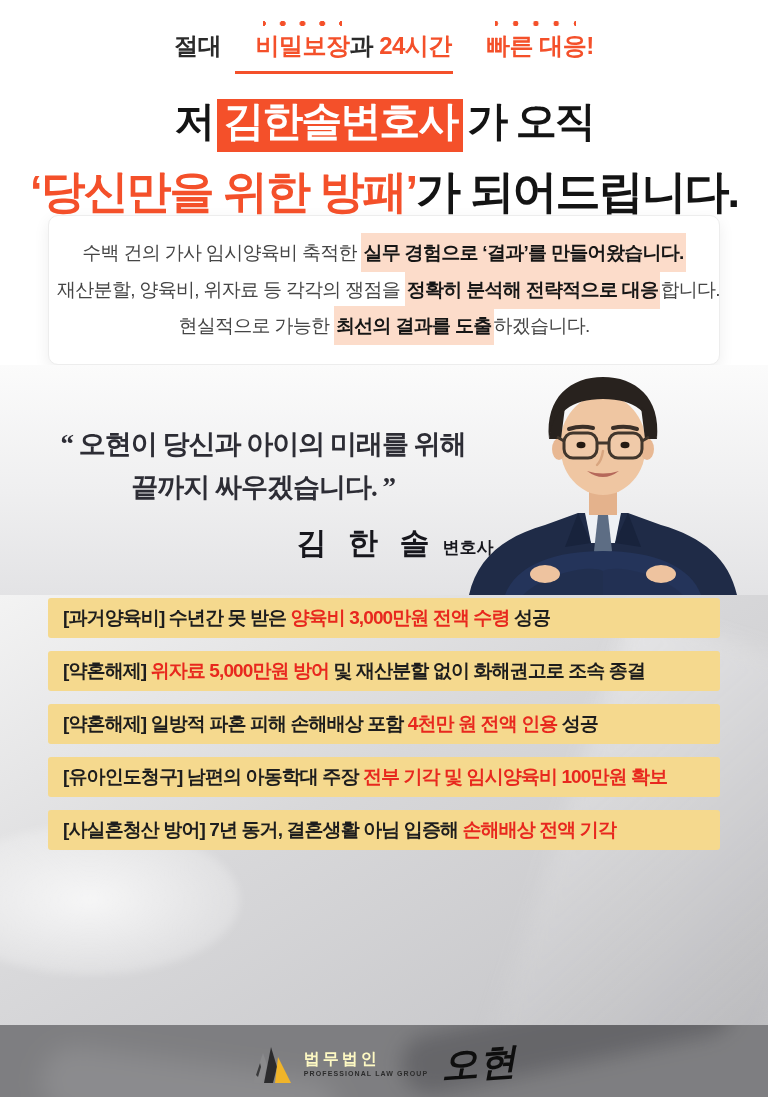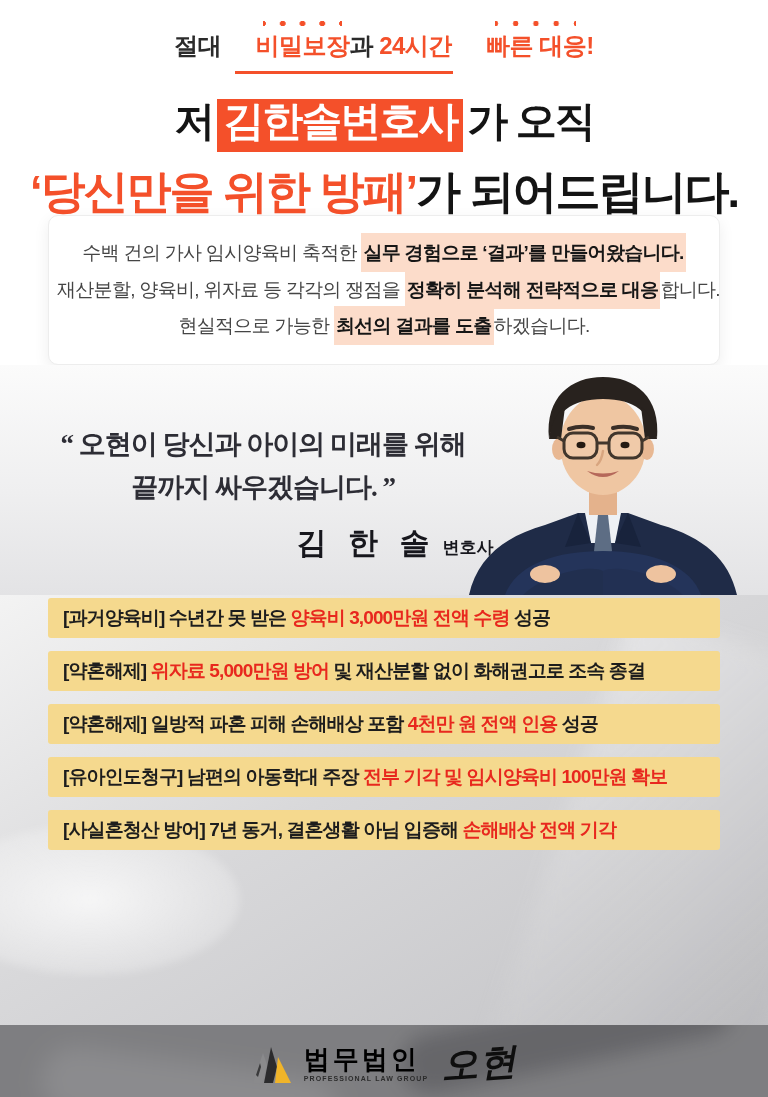--- a/index.html
+++ b/index.html
@@ -54,21 +54,21 @@
   .row .red { color:#e8281e; }
 
   
   .footer { position:relative; height:77px; background:#7e7e81; display:flex; align-items:center; justify-content:center; overflow:hidden; }
   .footer::before { content:""; position:absolute; right:30px; top:-20px; width:340px; height:60px;
      background:rgba(40,40,42,0.28); border-radius:30px; transform:rotate(-12deg); filter:blur(10px); }
   .footer::after { content:""; position:absolute; left:40px; bottom:-30px; width:300px; height:70px;
      background:rgba(255,255,255,0.10); border-radius:40px; transform:rotate(8deg); filter:blur(12px); }
   .logo { position:relative; z-index:2; display:flex; align-items:center; gap:11px; }
   .logo-text { text-align:left; }
-  .firm-kr { font-size:26px; font-weight:800; color:#000000; letter-spacing:3px; line-height:1; }
+  .firm-kr { font-size:16px; font-weight:800; color:#fef9c3; letter-spacing:3px; line-height:1; }
   .firm-en { font-size:7px; font-weight:700; color:#2c2c2c; letter-spacing:1.1px; margin-top:3px; }
   .brand-script { font-family:"Liberation Serif","DejaVu Serif",serif; font-style:italic; font-weight:900;
      font-size:37px; color:#0e0e0e; transform:rotate(-4deg); letter-spacing:1px; margin-left:2px; }
 </style>
 </head>
 <body>
 
 <div class="page">
 
   <div class="header-block">

